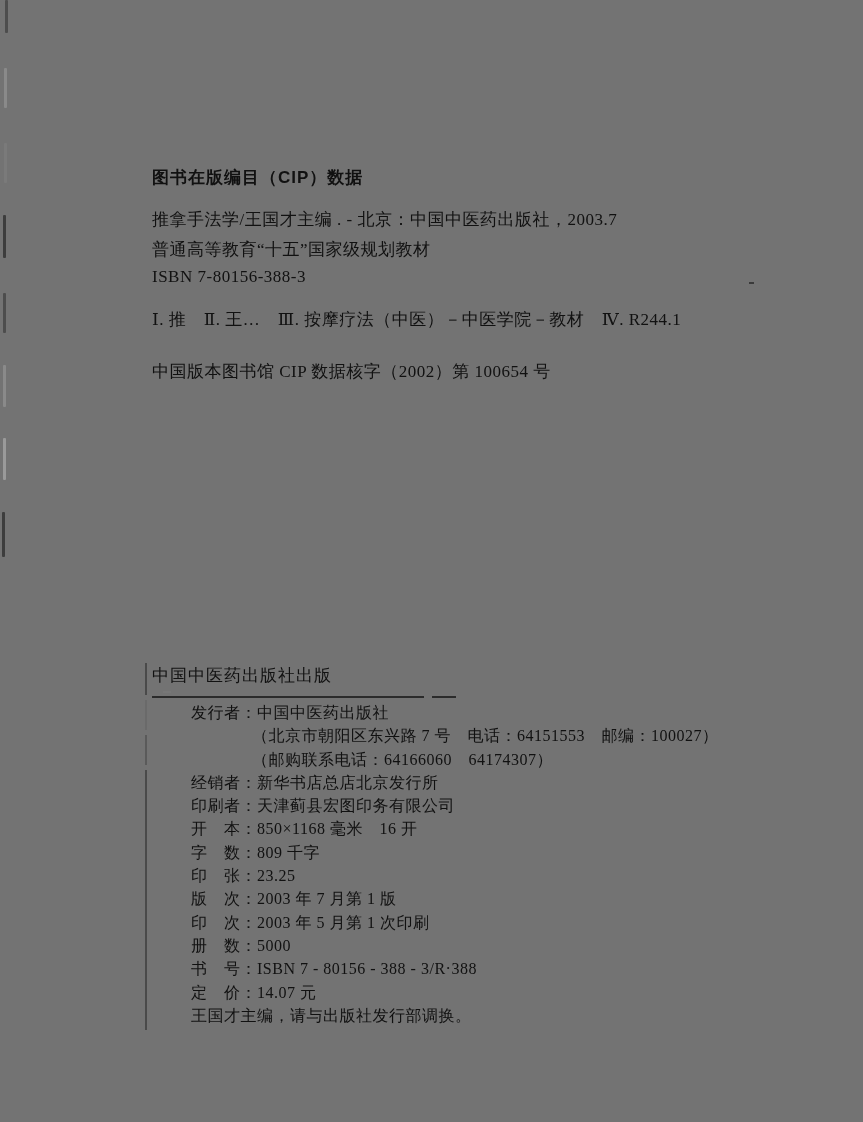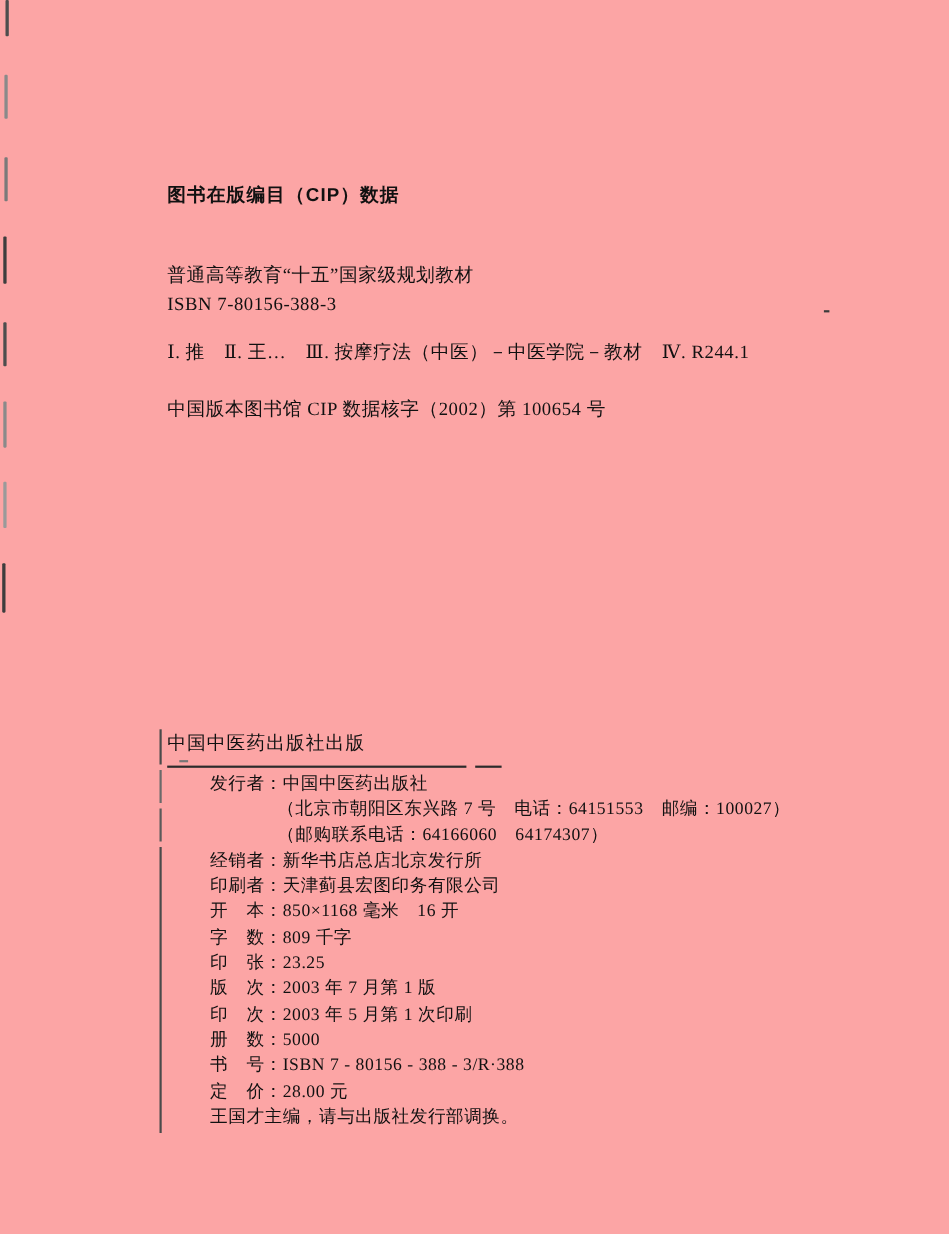--- a/index.html
+++ b/index.html
@@ -4,21 +4,21 @@
 <style>
   html, body {
     margin: 0;
     padding: 0;
     background: #ffffff;
   }
   .page {
     position: relative;
     width: 863px;
     height: 1122px;
-    background: #fca5a5;
+    background: #737373;
     overflow: hidden;
     font-family: "Liberation Serif", "DejaVu Serif", serif;
     color: #111111;
   }
   
   .edge-mark {
     position: absolute;
     width: 3px;
     border-radius: 1px;
   }
@@ -124,20 +124,21 @@
   <div class="edge-mark" style="left:2px; top:512px; height:45px; background:#3d3d3d;"></div>
 
   <div class="speck"></div>
 
   <div class="vline-seg" style="top:663px; height:32px;"></div>
   <div class="vline-seg" style="top:700px; height:30px; background:#6a6a6a;"></div>
   <div class="vline-seg" style="top:735px; height:30px; background:#5a5a5a;"></div>
   <div class="vline-seg" style="top:770px; height:260px;"></div>
 
   <div class="cip-header">图书在版编目（CIP）数据</div>
+  <div class="cip-line cip-title">推拿手法学/王国才主编 . - 北京：中国中医药出版社，2003.7</div>
   <div class="cip-line cip-series">普通高等教育“十五”国家级规划教材</div>
   <div class="cip-line cip-isbn">ISBN 7-80156-388-3</div>
   <div class="cip-line cip-class">Ⅰ. 推　Ⅱ. 王…　Ⅲ. 按摩疗法（中医）－中医学院－教材　Ⅳ. R244.1</div>
   <div class="cip-line cip-record">中国版本图书馆 CIP 数据核字（2002）第 100654 号</div>
 
   <div class="pub-header">中国中医药出版社出版</div>
   <div class="hrule-tick"></div>
   <div class="hrule-a"></div>
   <div class="hrule-b"></div>
 
@@ -147,17 +148,17 @@
     <div class="cline indent">（邮购联系电话：64166060　64174307）</div>
     <div class="cline">经销者：新华书店总店北京发行所</div>
     <div class="cline">印刷者：天津蓟县宏图印务有限公司</div>
     <div class="cline">开　本：850×1168 毫米　16 开</div>
     <div class="cline">字　数：809 千字</div>
     <div class="cline">印　张：23.25</div>
     <div class="cline">版　次：2003 年 7 月第 1 版</div>
     <div class="cline">印　次：2003 年 5 月第 1 次印刷</div>
     <div class="cline">册　数：5000</div>
     <div class="cline">书　号：ISBN 7 - 80156 - 388 - 3/R·388</div>
-    <div class="cline">定　价：28.00 元</div>
+    <div class="cline">定　价：14.07 元</div>
     <div class="cline">王国才主编，请与出版社发行部调换。</div>
   </div>
 
 </div>
 
 </body></html>

